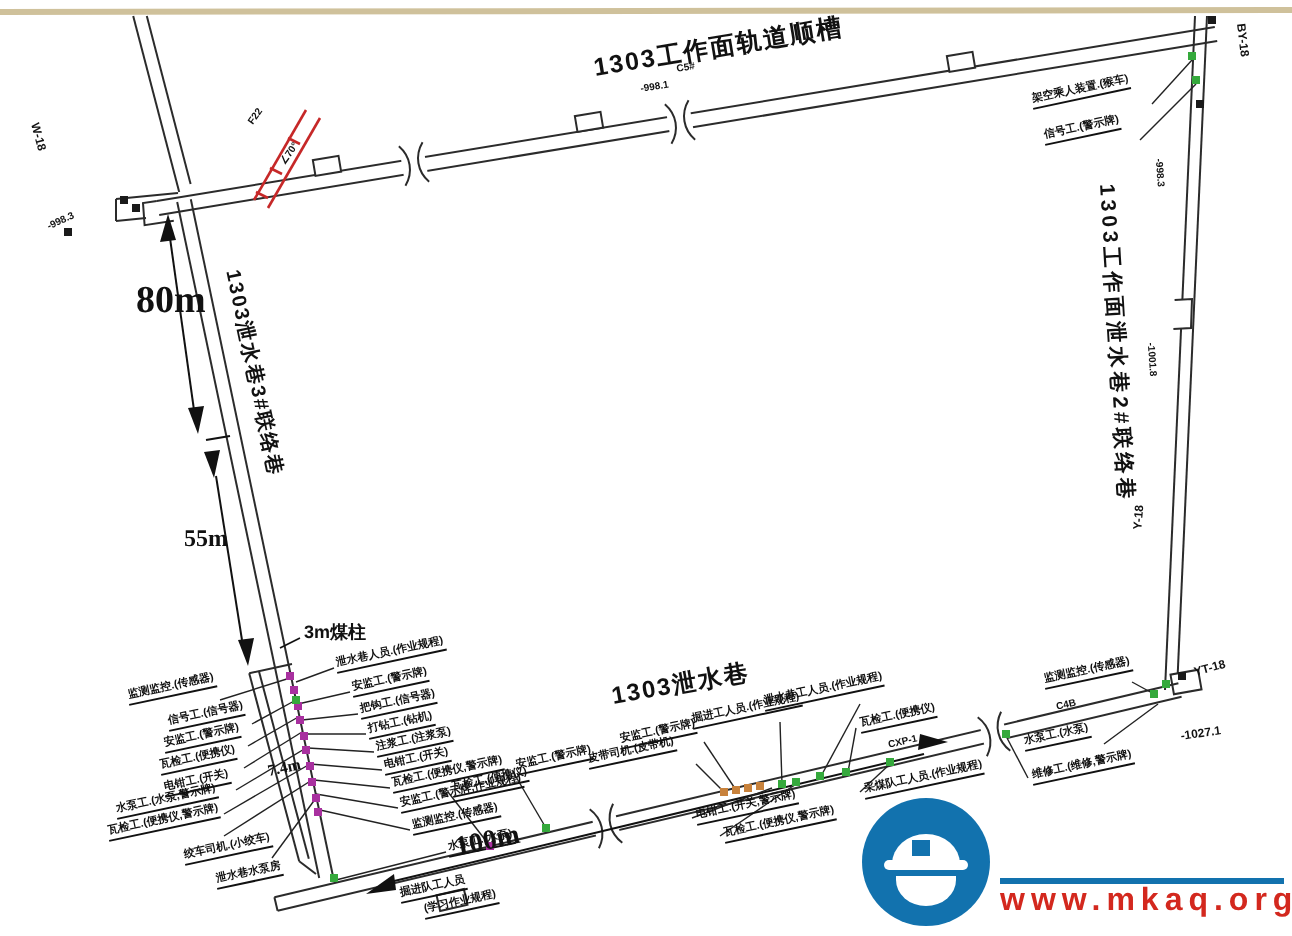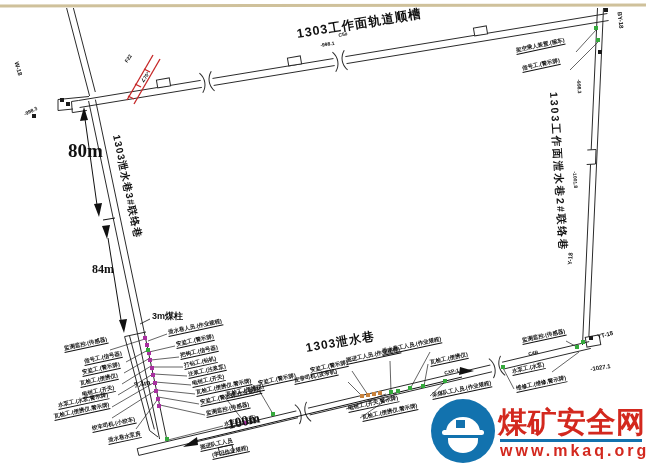--- a/index.html
+++ b/index.html
@@ -251,21 +251,20 @@
       <div class="mk mk-k" style="left: 589px; top: 336px;"></div>
       <div class="mk mk-k" style="left: 32px; top: 114px;"></div>
     </div>
 
   <div class="t-label" id="lbl-track">1303工作面轨道顺槽</div>
   <div class="t-label" id="lbl-drain">1303泄水巷</div>
   <div class="t-label" id="lbl-leftlink">1303泄水巷3#联络巷</div>
   <div class="t-label" id="lbl-rightlink">1303工作面泄水巷2#联络巷</div>
 
   <div class="meas" id="m90">80m</div>
-  <div class="meas" id="m84">84m</div>
+  <div class="meas" id="m84">55m</div>
   <div class="meas" id="m100">100m</div>
   <div class="meas" id="m74">7.4m</div>
   <div class="meas" id="mpillar">3m煤柱</div>
 
-  <div class="wm-name">煤矿安全网</div>
   <div class="wm-rule"></div>
   <div class="wm-url">www.mkaq.org</div>
 </div>
 
 </body></html>

